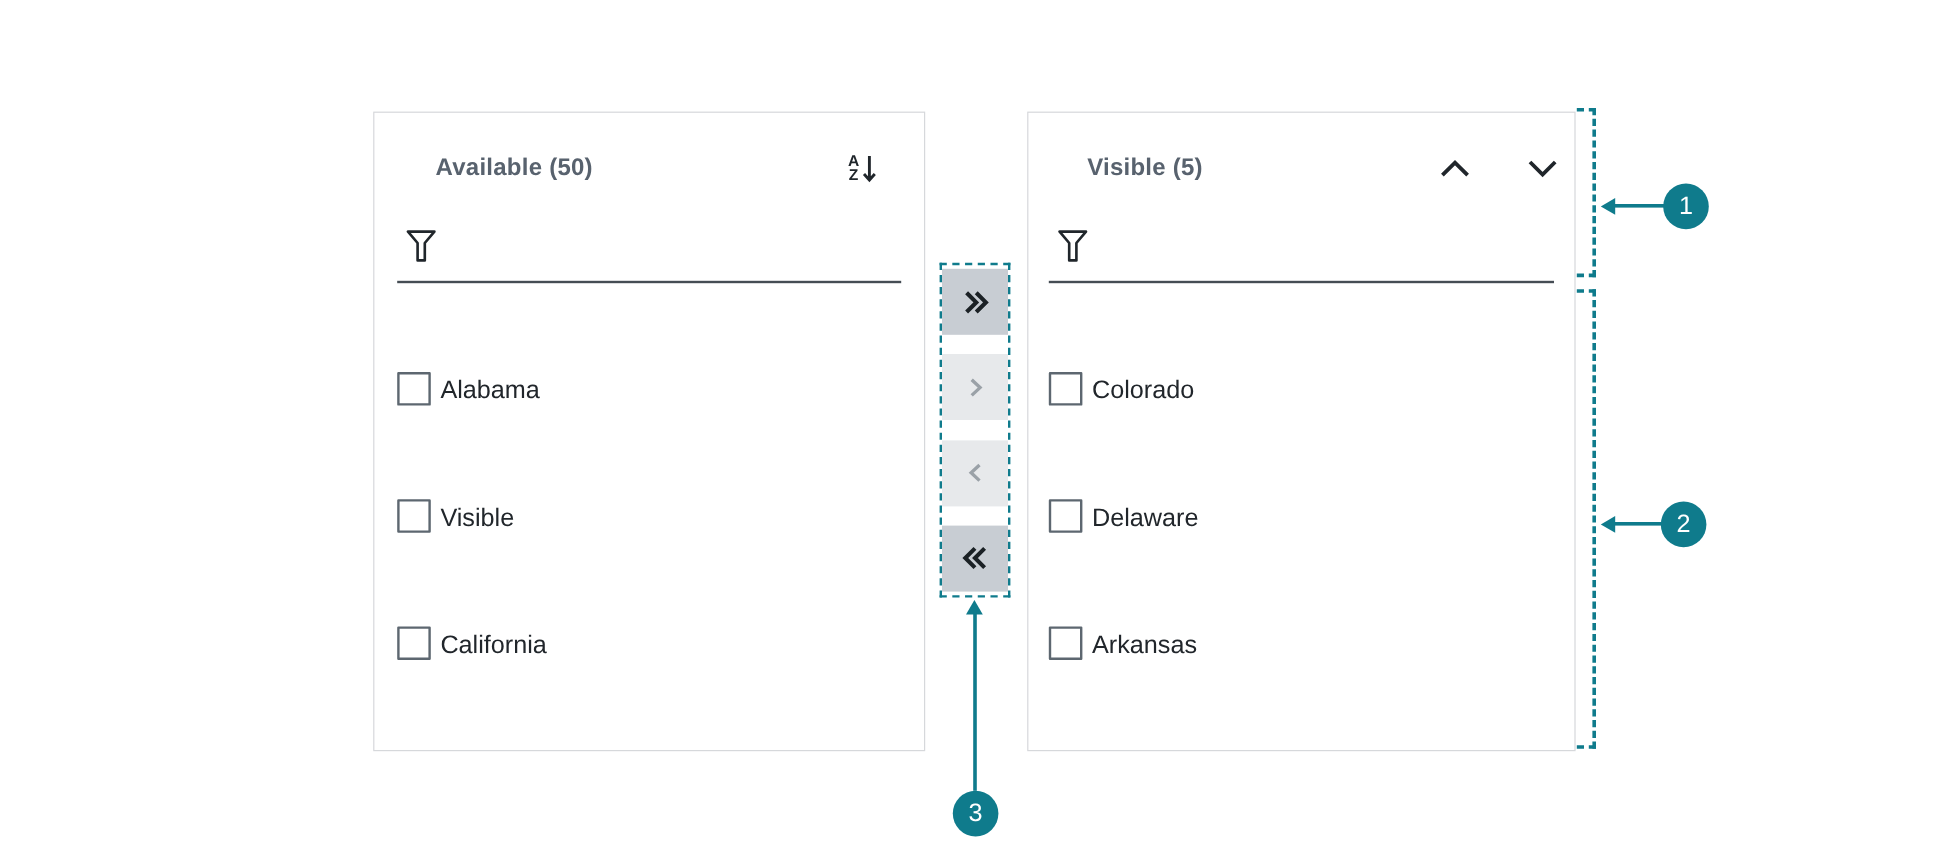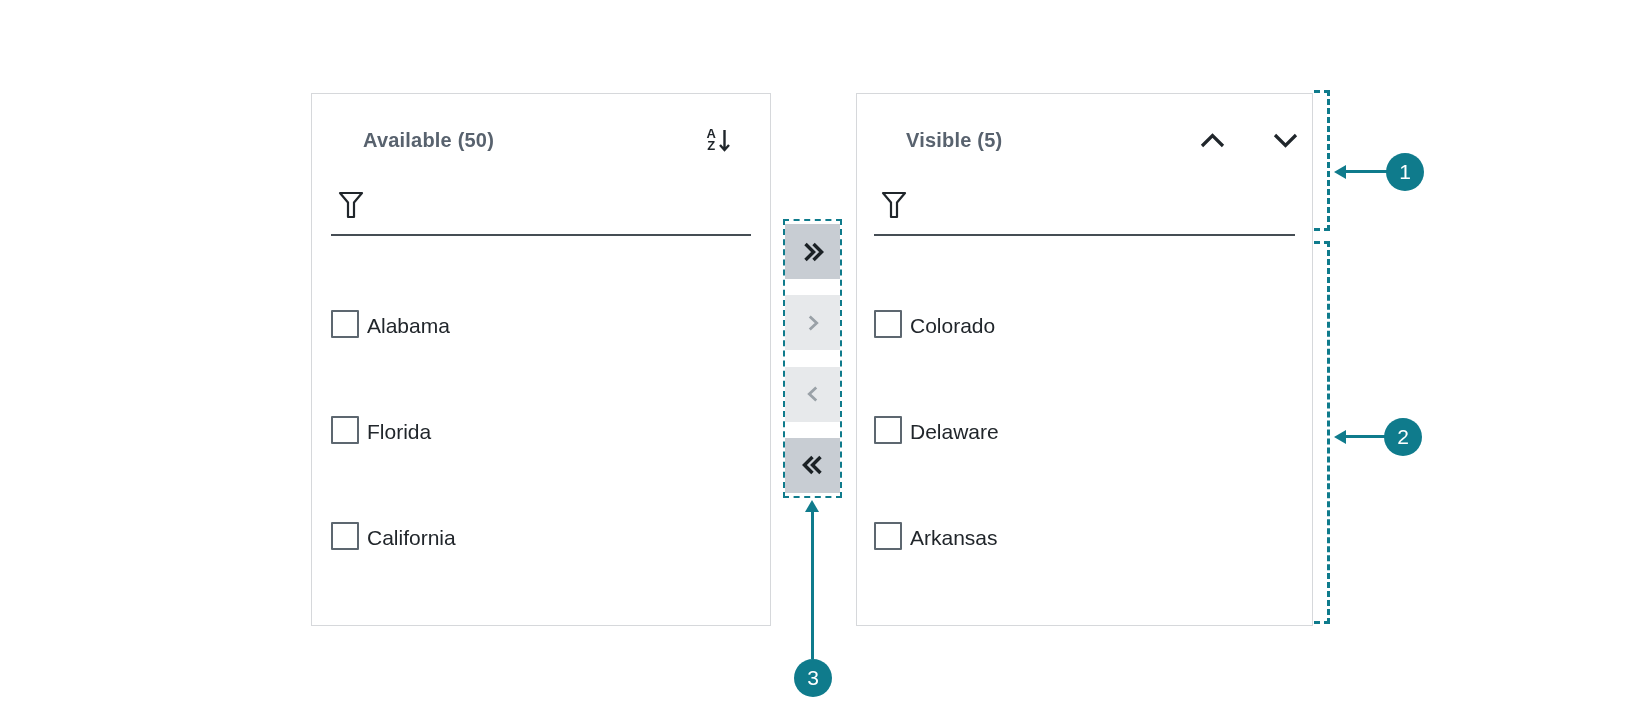--- a/index.html
+++ b/index.html
@@ -124,21 +124,21 @@
       <input class="filter-input" type="text" placeholder="" style="">
     </div>
 
     <ul class="items">
       <li class="item">
         <input type="checkbox" class="checkbox" style="">
         <span class="item-label">Alabama</span>
       </li>
       <li class="item">
         <input type="checkbox" class="checkbox" style="">
-        <span class="item-label">Florida</span>
+        <span class="item-label">Visible</span>
       </li>
       <li class="item">
         <input type="checkbox" class="checkbox" style="">
         <span class="item-label">California</span>
       </li>
     </ul>
   </section>
 
   <div class="transfer">
     <button class="tbtn enabled">

